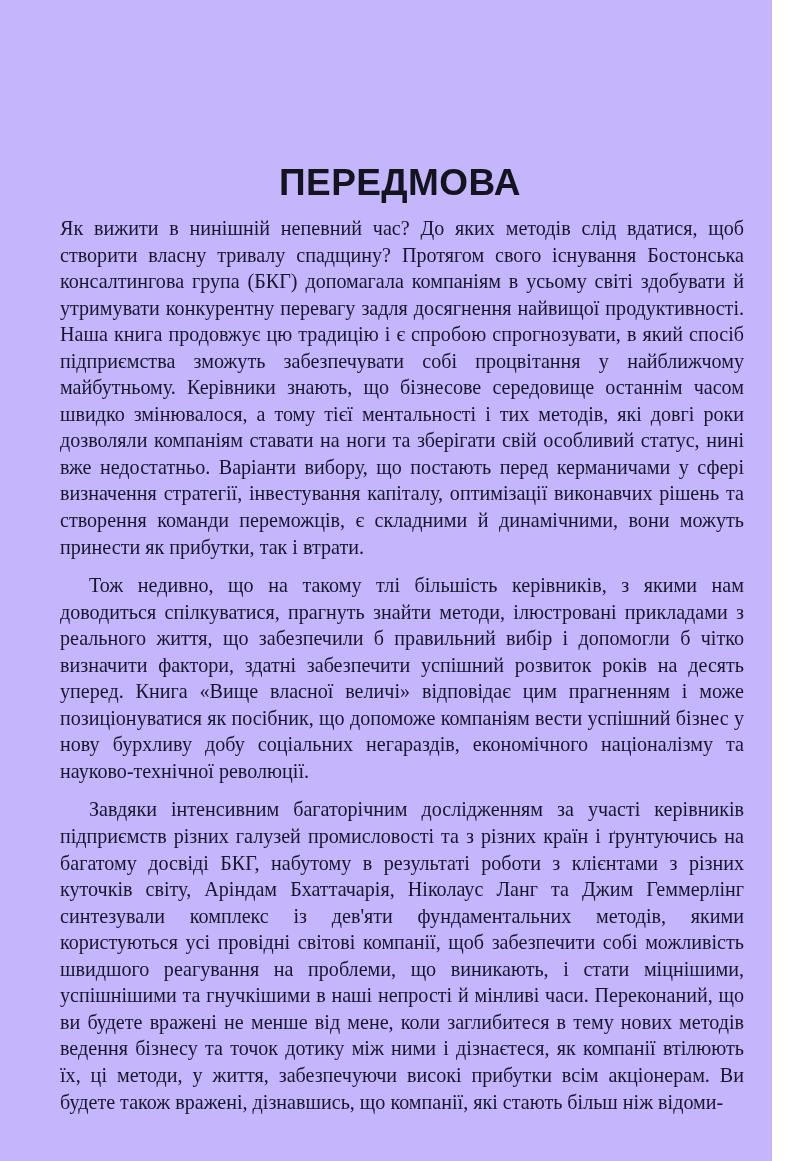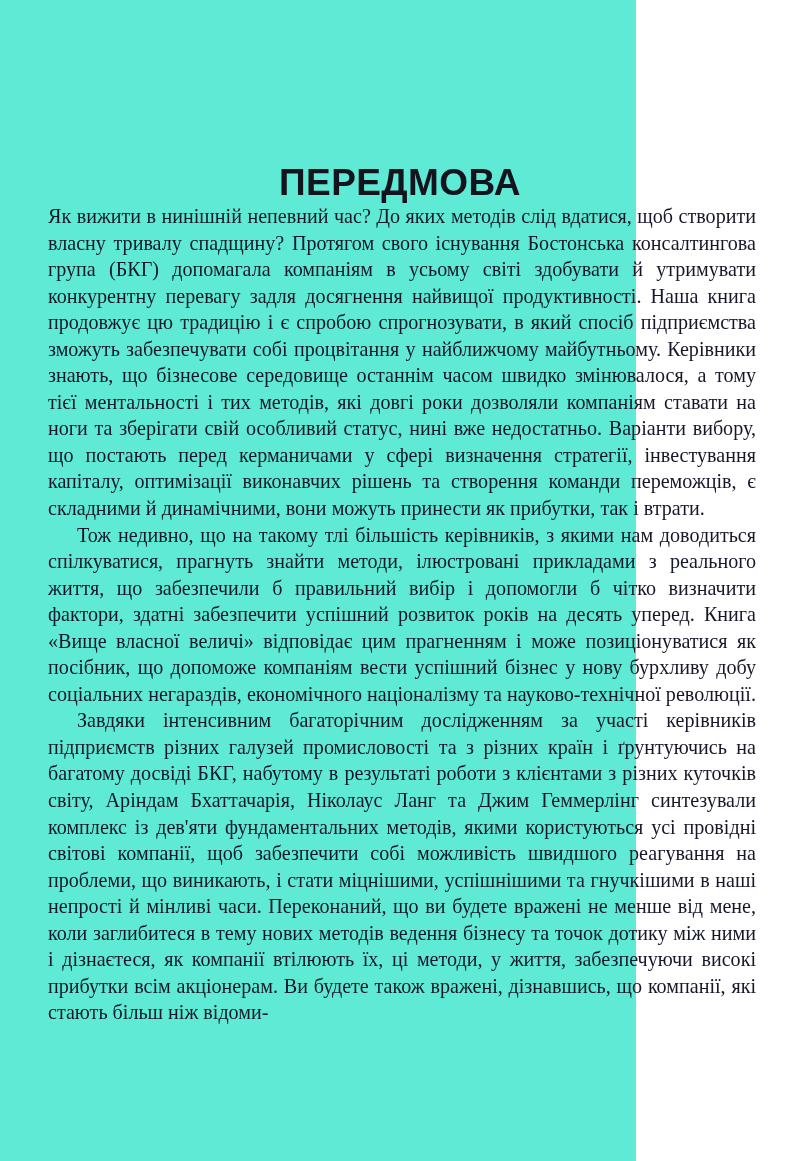--- a/index.html
+++ b/index.html
@@ -10,23 +10,23 @@
     width: 800px;
     height: 1161px;
     background: #ffffff;
     font-family: "Liberation Serif", "DejaVu Serif", serif;
     color: #161620;
     overflow: hidden;
   }
 
   .page {
     position: relative;
-    width: 636px;
+    width: 772px;
     height: 1161px;
-    background: #5eead4;
+    background: #c4b5fd;
     box-sizing: border-box;
   }
 
   .page-title {
     position: absolute;
     top: 138px;
     left: 0;
     width: 800px;
     text-align: center;
     font-family: "Liberation Sans", "DejaVu Sans", sans-serif;
@@ -44,21 +44,21 @@
     width: 708px;
     font-size: 20.1px;
     line-height: 26.55px;
     text-align: justify;
     text-justify: inter-word;
     color: #17172a;
     -webkit-font-smoothing: antialiased;
   }
 
   .body-text p {
-    margin: 0;
+    margin: 12px;
     padding: 0;
     text-align: justify;
     hyphens: none;
   }
 
   .body-text p.indent {
     text-indent: 29px;
   }
 
   .body-text p.first {

